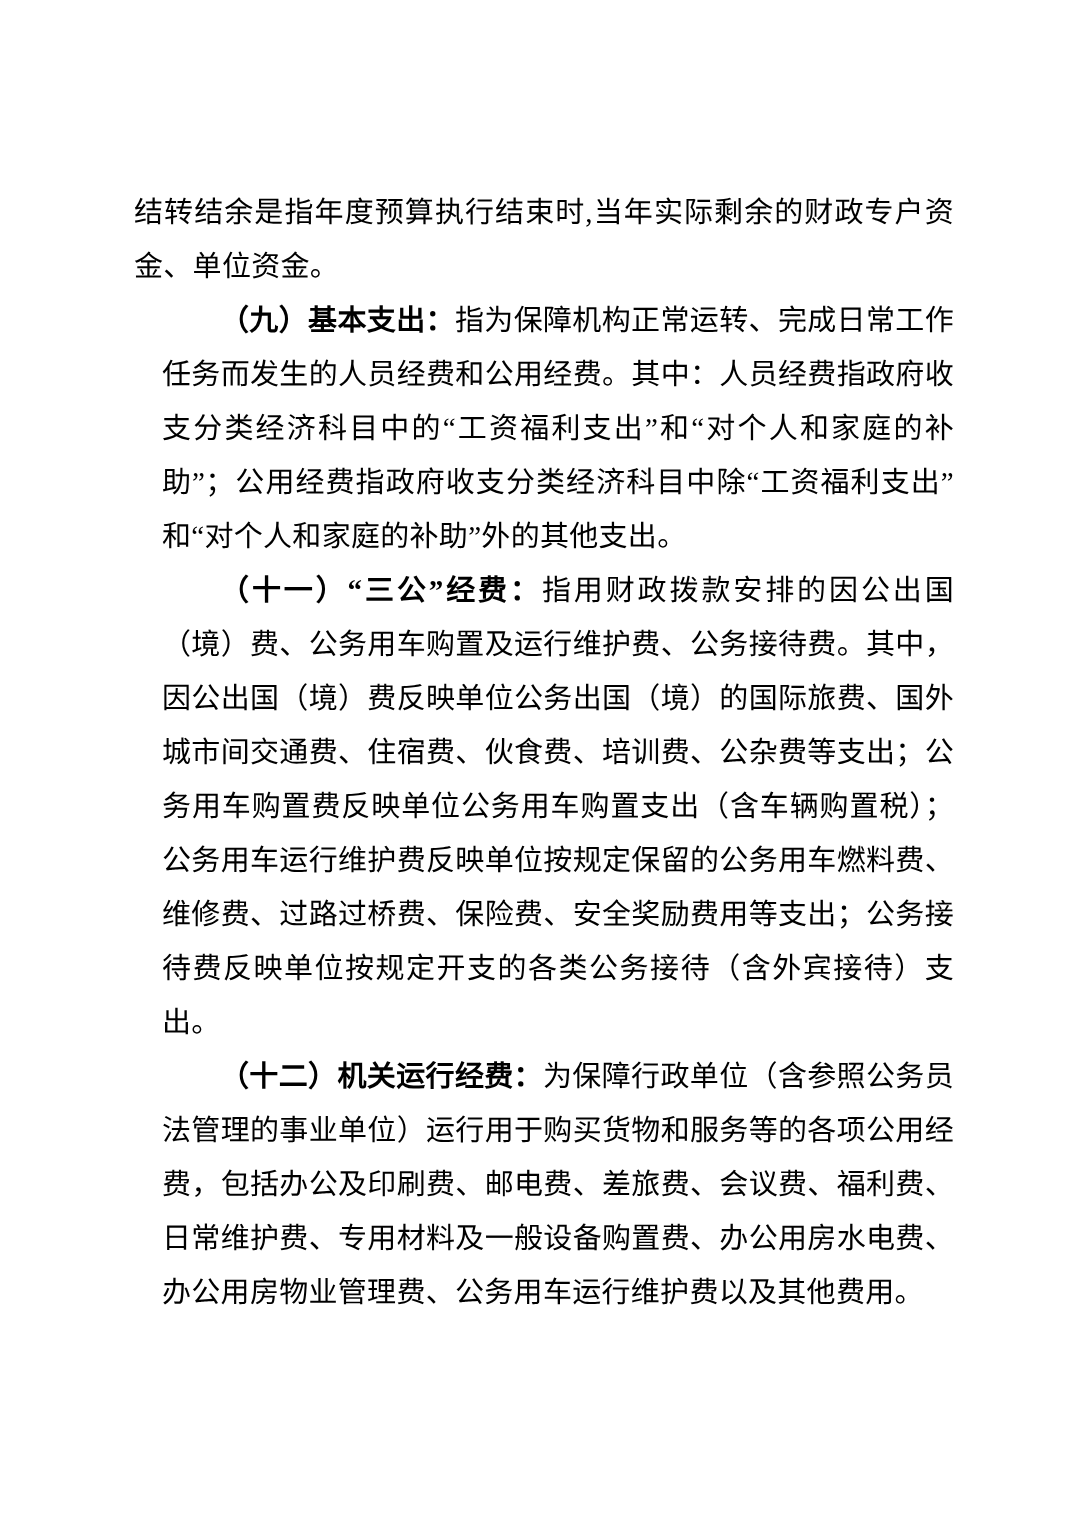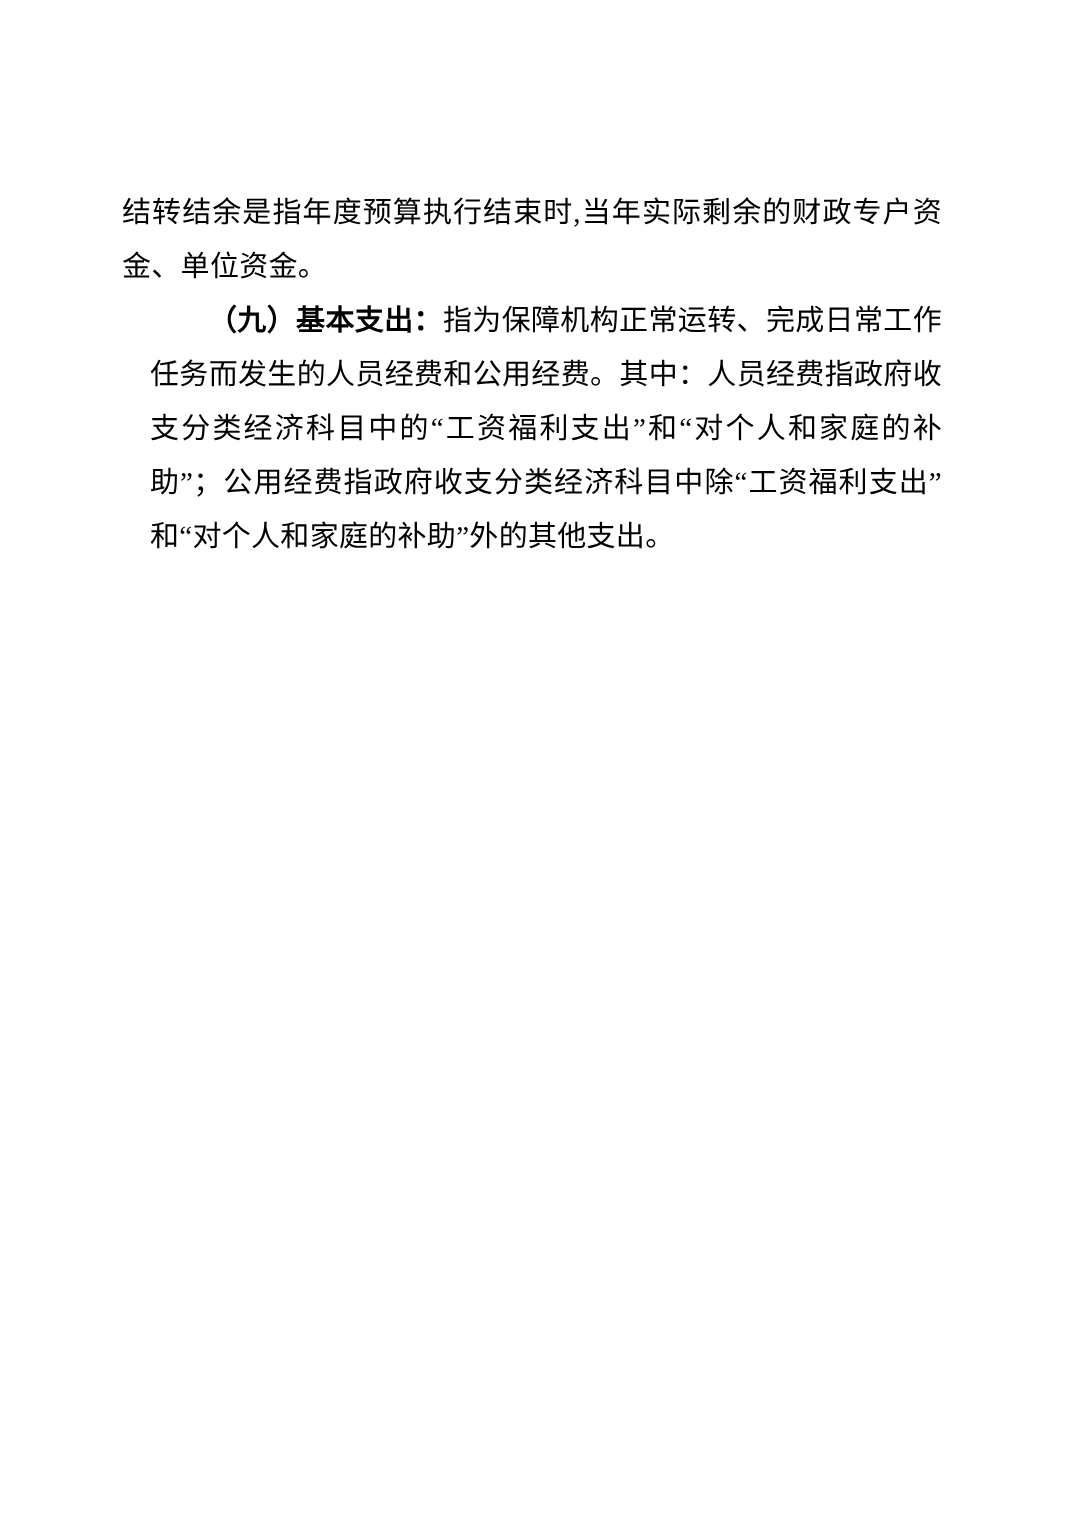--- a/index.html
+++ b/index.html
@@ -11,21 +11,21 @@
     position: relative;
     width: 1074px;
     height: 1520px;
     background: #ffffff;
     overflow: hidden;
     font-family: "Liberation Serif", "DejaVu Serif", serif;
   }
   .content {
     position: absolute;
     top: 185px;
-    left: 122px;
+    left: 134px;
     width: 820px;
     color: #000000;
     font-size: 29px;
     line-height: 54px;
     letter-spacing: 0.3px;
     text-align: justify;
     text-justify: inter-character;
   }
   .para {
     margin: 0;
@@ -46,16 +46,18 @@
 <body>
 
 <div class="page">
   <div class="content">
 
     <p class="para"><span class="body-text">结转结余是指年度预算执行结束时,当年实际剩余的财政专户资金、单位资金。</span></p>
 
     <p class="para indent"><span class="term">（九）基本支出：</span><span class="body-text">指为保障机构正常运转、完成日常工作任务而发生的人员经费和公用经费。其中：人员经费指政府收支分类经济科目中的“工资福利支出”和“对个人和家庭的补助”；公用经费指政府收支分类经济科目中除“工资福利支出”和“对个人和家庭的补助”外的其他支出。</span></p>
 
 
+    <p class="para indent"><span class="term">（十一）“三公”经费：</span><span class="body-text">指用财政拨款安排的因公出国（境）费、公务用车购置及运行维护费、公务接待费。其中，因公出国（境）费反映单位公务出国（境）的国际旅费、国外城市间交通费、住宿费、伙食费、培训费、公杂费等支出；公务用车购置费反映单位公务用车购置支出（含车辆购置税）；公务用车运行维护费反映单位按规定保留的公务用车燃料费、维修费、过路过桥费、保险费、安全奖励费用等支出；公务接待费反映单位按规定开支的各类公务接待（含外宾接待）支出。</span></p>
 
+    <p class="para indent"><span class="term">（十二）机关运行经费：</span><span class="body-text">为保障行政单位（含参照公务员法管理的事业单位）运行用于购买货物和服务等的各项公用经费，包括办公及印刷费、邮电费、差旅费、会议费、福利费、日常维护费、专用材料及一般设备购置费、办公用房水电费、办公用房物业管理费、公务用车运行维护费以及其他费用。</span></p>
 
   </div>
 </div>
 
 </body></html>

